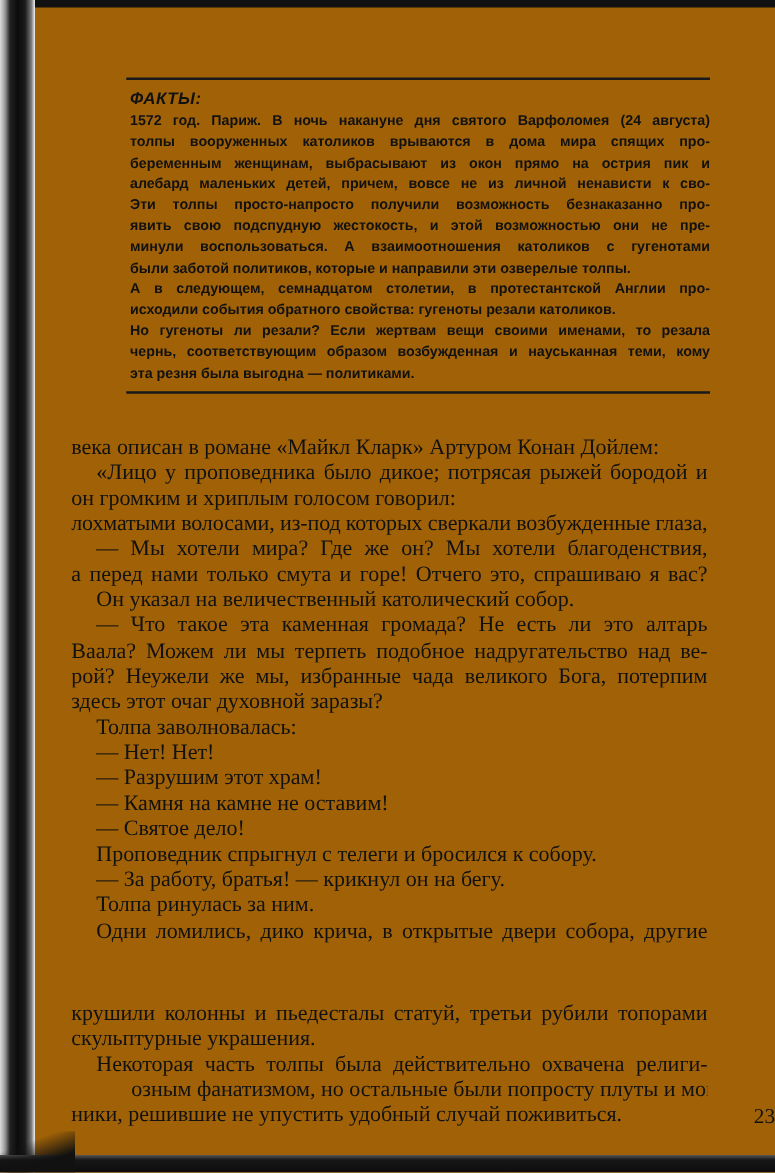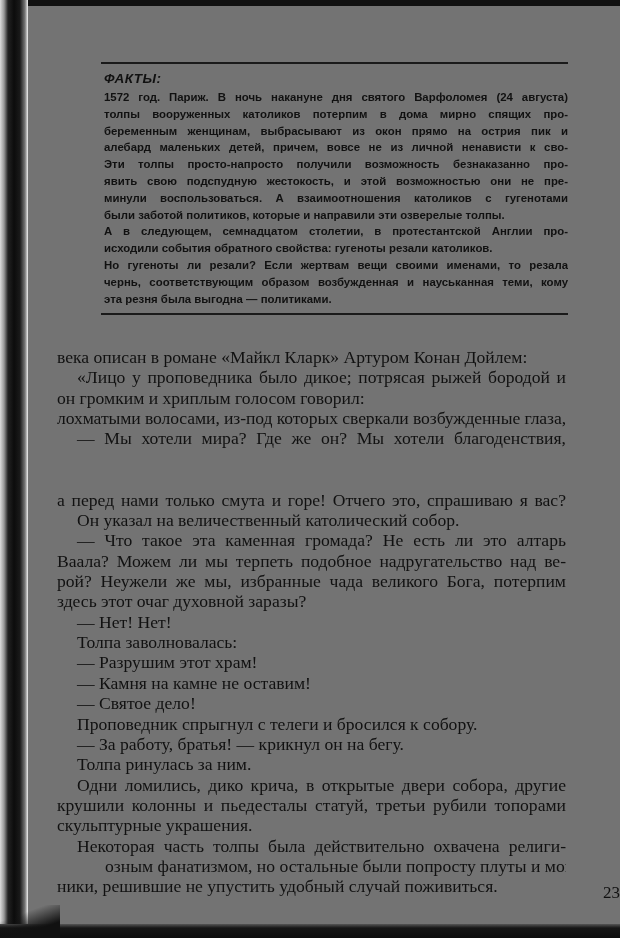--- a/index.html
+++ b/index.html
@@ -1,19 +1,19 @@
 <!DOCTYPE html>
 <html><head>
 <meta charset="utf-8">
 <style>
   html, body { margin:0; padding:0; }
   body { width:620px; height:938px; overflow:hidden; background:#fff; position:relative; }
   .page {
     position:absolute; left:0; top:0; width:620px; height:938px;
-    background:#737373;
+    background:#a16207;
     overflow:hidden;
   }
   .edge-top { position:absolute; left:0; top:0; width:620px; height:6px; background:#111; }
   .edge-left { position:absolute; left:0; top:0; width:28px; height:938px;
     background:linear-gradient(to right, #ddd 0px, #999 4px, #222 8px, #0c0c0c 14px, #1a1a1a 20px, #777 25px, #f2f2f2 28px); }
   .edge-bottom { position:absolute; left:0; top:924px; width:620px; height:14px;
     background:linear-gradient(to bottom, #555 0px, #161616 4px, #0d0d0d 14px); }
   .edge-bottom-left { position:absolute; left:0; top:905px; width:60px; height:33px;
     background:linear-gradient(160deg, rgba(0,0,0,0) 30%, #111 70%); }
 
@@ -47,21 +47,21 @@
   <div class="edge-top"></div>
   <div class="edge-left"></div>
   <div class="edge-bottom"></div>
   <div class="edge-bottom-left"></div>
 
   <div class="facts">
     <div class="rule-top"></div>
     <div class="facts-title">ФАКТЫ:</div>
     <div class="facts-body">
       <div class="line" style="overflow: hidden;">1572 год. Париж. В ночь накануне дня святого Варфоломея (24 августа)</div>
-      <div class="line" style="overflow: hidden;">толпы вооруженных католиков потерпим в дома мирно спящих про-</div>
+      <div class="line" style="overflow: hidden;">толпы вооруженных католиков врываются в дома мира спящих про-</div>
       <div class="line" style="overflow: hidden;">беременным женщинам, выбрасывают из окон прямо на острия пик и</div>
       <div class="line" style="overflow: hidden;">алебард маленьких детей, причем, вовсе не из личной ненависти к сво-</div>
       <div class="line" style="overflow: hidden;">Эти толпы просто-напросто получили возможность безнаказанно про-</div>
       <div class="line" style="overflow: hidden;">явить свою подспудную жестокость, и этой возможностью они не пре-</div>
       <div class="line" style="overflow: hidden;">минули воспользоваться. А взаимоотношения католиков с гугенотами</div>
       <div class="line last" style="overflow: hidden;">были заботой политиков, которые и направили эти озверелые толпы.</div>
       <div class="line" style="overflow: hidden;">А в следующем, семнадцатом столетии, в протестантской Англии про-</div>
       <div class="line last" style="overflow: hidden;">исходили события обратного свойства: гугеноты резали католиков.</div>
       <div class="line" style="overflow: hidden;">Но гугеноты ли резали? Если жертвам вещи своими именами, то резала</div>
       <div class="line" style="overflow: hidden;">чернь, соответствующим образом возбужденная и науськанная теми, кому</div>
@@ -69,36 +69,36 @@
     </div>
     <div class="rule-bottom"></div>
   </div>
 
   <div class="main">
     <div class="line last" style="overflow: hidden;">века описан в романе «Майкл Кларк» Артуром Конан Дойлем:</div>
     <div class="line indent" style="overflow: hidden;">«Лицо у проповедника было дикое; потрясая рыжей бородой и</div>
     <div class="line last" style="overflow: hidden;">он громким и хриплым голосом говорил:</div>
     <div class="line" style="overflow: hidden; letter-spacing: -0.0850694px;">лохматыми волосами, из-под которых сверкали возбужденные глаза,</div>
     <div class="line indent" style="overflow: hidden;">— Мы хотели мира? Где же он? Мы хотели благоденствия,</div>
-    <div class="line" style="overflow: hidden; margin-top: 41px;">а перед нами только смута и горе! Отчего это, спрашиваю я вас?</div>
+    <div class="line" style="overflow: hidden;">а перед нами только смута и горе! Отчего это, спрашиваю я вас?</div>
     <div class="line indent last" style="overflow: hidden;">Он указал на величественный католический собор.</div>
     <div class="line indent" style="overflow: hidden;">— Что такое эта каменная громада? Не есть ли это алтарь</div>
     <div class="line" style="overflow: hidden;">Ваала? Можем ли мы терпеть подобное надругательство над ве-</div>
     <div class="line" style="overflow: hidden;">рой? Неужели же мы, избранные чада великого Бога, потерпим</div>
     <div class="line last" style="overflow: hidden;">здесь этот очаг духовной заразы?</div>
+    <div class="line indent last" style="overflow: hidden;">Толпа заволновалась:</div>
     <div class="line indent last" style="overflow: hidden;">— Нет! Нет!</div>
-    <div class="line indent last" style="overflow: hidden;">Толпа заволновалась:</div>
     <div class="line indent last" style="overflow: hidden;">— Разрушим этот храм!</div>
     <div class="line indent last" style="overflow: hidden;">— Камня на камне не оставим!</div>
     <div class="line indent last" style="overflow: hidden;">— Святое дело!</div>
     <div class="line indent last" style="overflow: hidden;">Проповедник спрыгнул с телеги и бросился к собору.</div>
     <div class="line indent last" style="overflow: hidden;">— За работу, братья! — крикнул он на бегу.</div>
     <div class="line indent last" style="overflow: hidden;">Толпа ринулась за ним.</div>
     <div class="line indent" style="overflow: hidden;">Одни ломились, дико крича, в открытые двери собора, другие</div>
-    <div class="line" style="overflow: hidden;">крушили колонны и пьедесталы статуй, третьи рубили топорами</div>
+    <div class="line" style="overflow: hidden; margin-top: 46px;">крушили колонны и пьедесталы статуй, третьи рубили топорами</div>
     <div class="line last" style="overflow: hidden;">скульптурные украшения.</div>
     <div class="line indent" style="overflow: hidden;">Некоторая часть толпы была действительно охвачена религи-</div>
     <div class="line" style="overflow: hidden; margin-left: 48px;">озным фанатизмом, но остальные были попросту плуты и мошен-</div>
     <div class="line last" style="overflow: hidden;">ники, решившие не упустить удобный случай поживиться.</div>
   </div>
 
   <div class="page-number">23</div>
 </div>
 
 </body></html>

